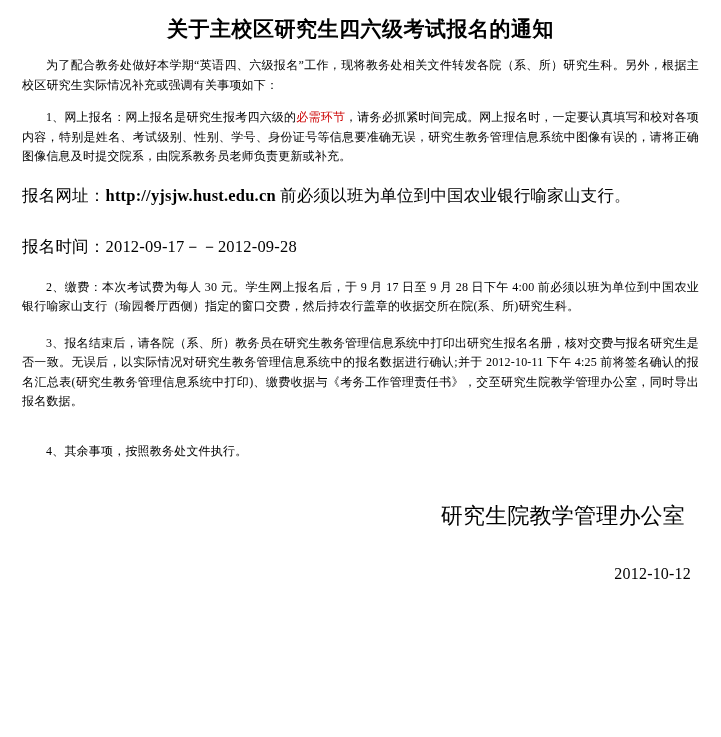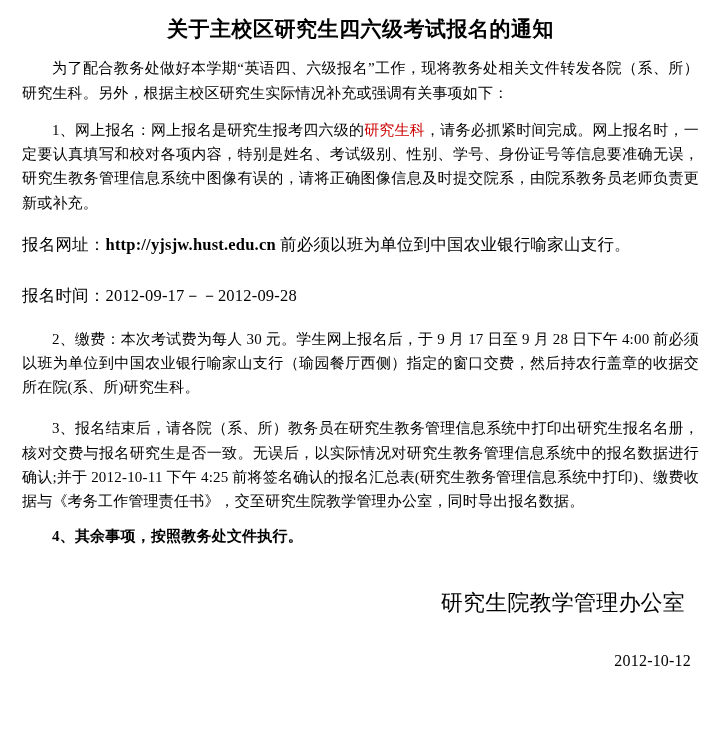--- a/index.html
+++ b/index.html
@@ -24,21 +24,21 @@
   }
   .doc-title {
     text-align: center;
     font-size: 21px;
     font-weight: bold;
     letter-spacing: 0.5px;
     margin: 2px 0 8px 0;
     line-height: 1.3;
   }
   .para {
-    font-size: 15px;
+    font-size: 12px;
     line-height: 1.62;
     text-align: justify;
     text-justify: inter-ideograph;
     margin: 13px 0 0 0;
     letter-spacing: 0.2px;
   }
   .para.indent {
     text-indent: 2em;
   }
   .red {
@@ -71,29 +71,29 @@
 </style>
 </head>
 <body>
 
 <div class="page">
 
   <h1 class="doc-title">关于主校区研究生四六级考试报名的通知</h1>
 
   <p class="para indent">为了配合教务处做好本学期“英语四、六级报名”工作，现将教务处相关文件转发各院（系、所）研究生科。另外，根据主校区研究生实际情况补充或强调有关事项如下：</p>
 
-  <p class="para indent"><span>1、网上报名：网上报名是研究生报考四六级的</span><span class="red">研究生科</span><span>，请务必抓紧时间完成。网上报名时，一定要认真填写和校对各项内容，特别是姓名、考试级别、性别、学号、身份证号等信息要准确无误，研究生教务管理信息系统中图像有误的，请将正确图像信息及时提交院系，由院系教务员老师负责更新或补充。</span></p>
+  <p class="para indent"><span>1、网上报名：网上报名是研究生报考四六级的</span><span class="red">必需环节</span><span>，请务必抓紧时间完成。网上报名时，一定要认真填写和校对各项内容，特别是姓名、考试级别、性别、学号、身份证号等信息要准确无误，研究生教务管理信息系统中图像有误的，请将正确图像信息及时提交院系，由院系教务员老师负责更新或补充。</span></p>
 
   <p class="line-plain" style="margin-top:17px;"><span>报名网址：</span><span class="url">http://yjsjw.hust.edu.cn</span><span> 前必须以班为单位到中国农业银行喻家山支行。</span></p>
 
   <p class="line-plain" style="margin-top:24px;"><span>报名时间：</span><span>2012-09-17－－2012-09-28</span></p>
 
   <p class="para indent" style="margin-top:17px;">2、缴费：本次考试费为每人 30 元。学生网上报名后，于 9 月 17 日至 9 月 28 日下午 4:00 前必须以班为单位到中国农业银行喻家山支行（瑜园餐厅西侧）指定的窗口交费，然后持农行盖章的收据交所在院(系、所)研究生科。</p>
 
   <p class="para indent" style="margin-top:17px;">3、报名结束后，请各院（系、所）教务员在研究生教务管理信息系统中打印出研究生报名名册，核对交费与报名研究生是否一致。无误后，以实际情况对研究生教务管理信息系统中的报名数据进行确认;并于 2012-10-11 下午 4:25 前将签名确认的报名汇总表(研究生教务管理信息系统中打印)、缴费收据与《考务工作管理责任书》，交至研究生院教学管理办公室，同时导出报名数据。</p>
 
-  <p class="para indent" style="margin-top:10px;font-weight:bold;">4、其余事项，按照教务处文件执行。</p>
+  <p class="para indent" style="margin-top:30px;">4、其余事项，按照教务处文件执行。</p>
 
   <div class="signature">研究生院教学管理办公室</div>
 
   <div class="date">2012-10-12</div>
 
 </div>
 
 </body></html>

